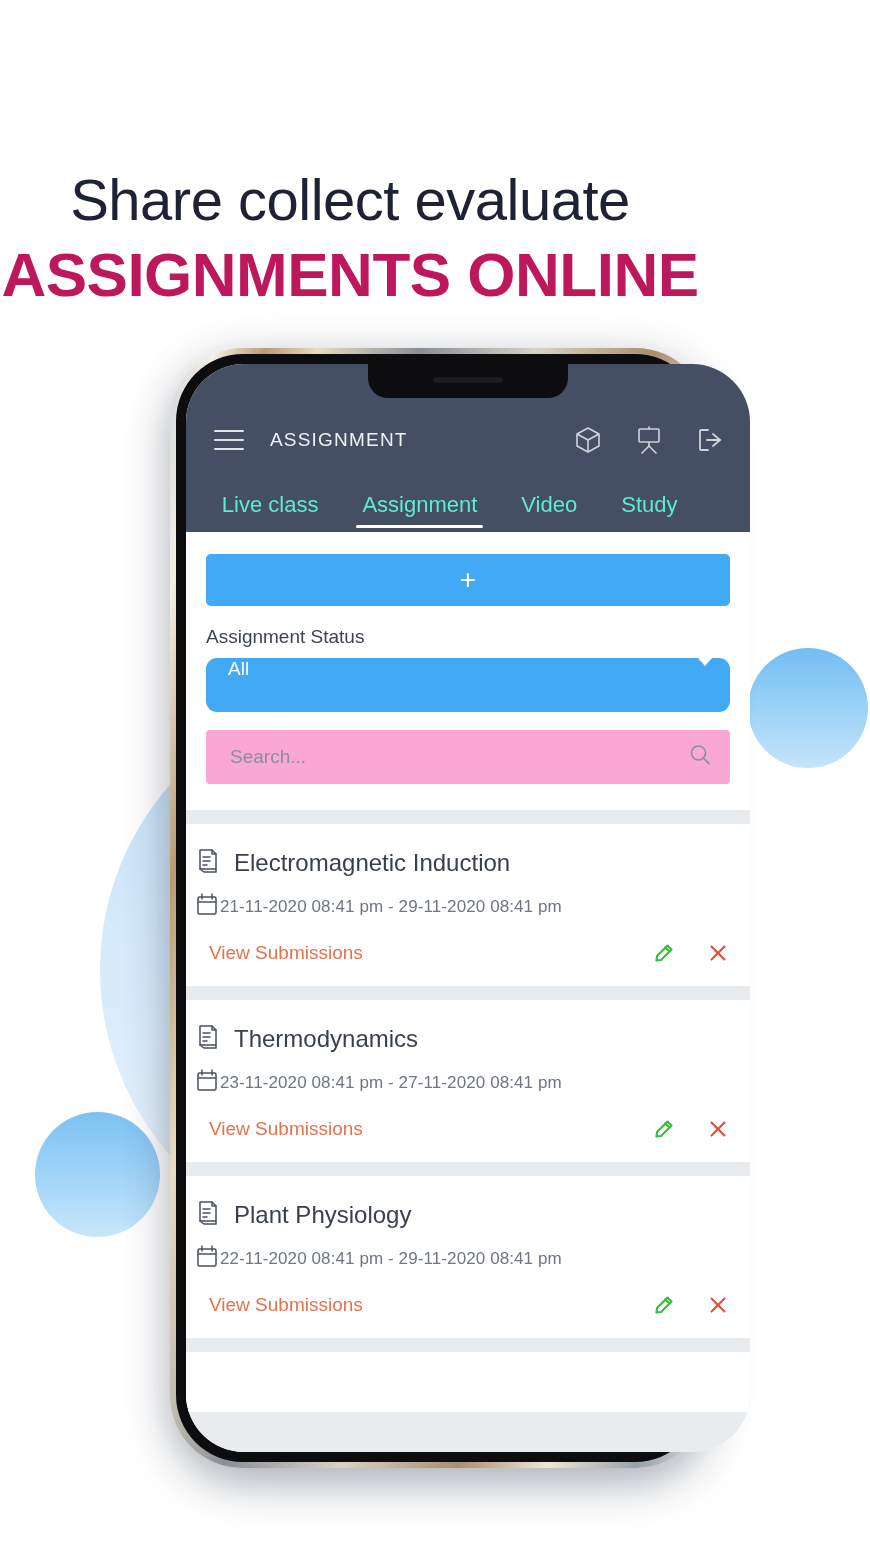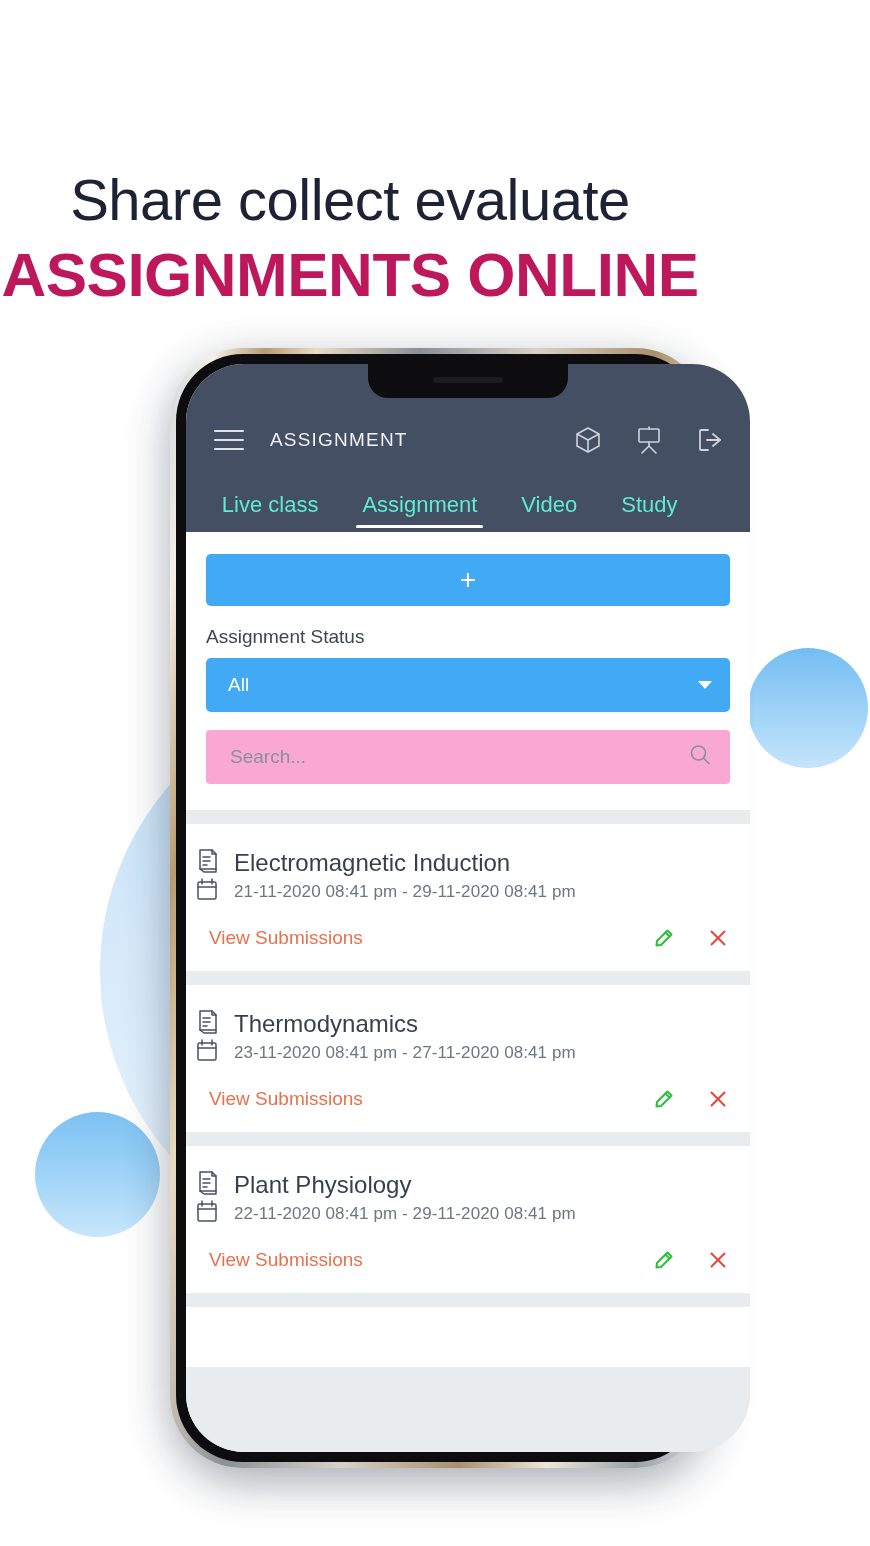--- a/index.html
+++ b/index.html
@@ -235,23 +235,23 @@
 
   .filter-label {
     margin: 20px 0 10px 0;
     font-size: 19px;
     color: #3d4452;
   }
 
   .select-all {
     height: 54px;
     background: #42a9f5;
-    border-radius: 5px;
-    display: flex;
-    align-items: center;
+    border-radius: 11px;
+    display: flex;
+    align-items: flex-start;
     padding: 0 18px 0 22px;
     cursor: pointer;
   }
   .select-all-value {
     color: #ffffff;
     font-size: 19px;
     flex: 1 1 auto;
   }
   .caret {
     width: 0; height: 0;
@@ -288,22 +288,22 @@
     align-items: center;
     gap: 14px;
   }
   .assign-title {
     font-size: 24px;
     color: #39404d;
   }
   .assign-date-row {
     display: flex;
     align-items: center;
-    gap: 16px;
-    margin-top: 0;
+    gap: 2px;
+    margin-top: 15px;
   }
   .assign-date {
     font-size: 17px;
     color: #6e7681;
     letter-spacing: .1px;
   }
   .assign-actions {
     display: flex;
     align-items: center;
     margin-top: 22px;

